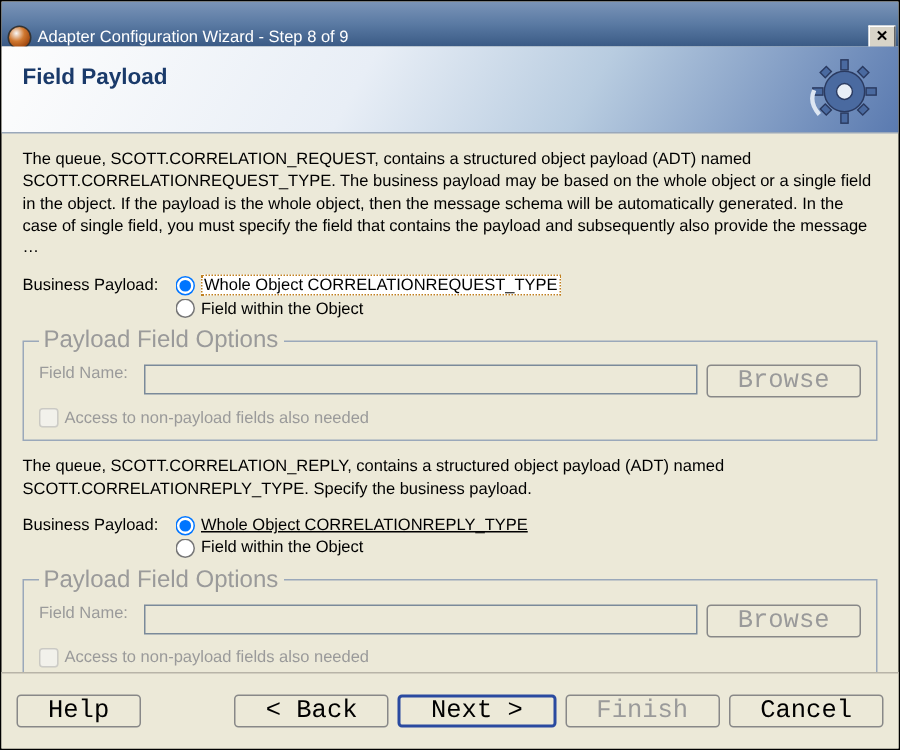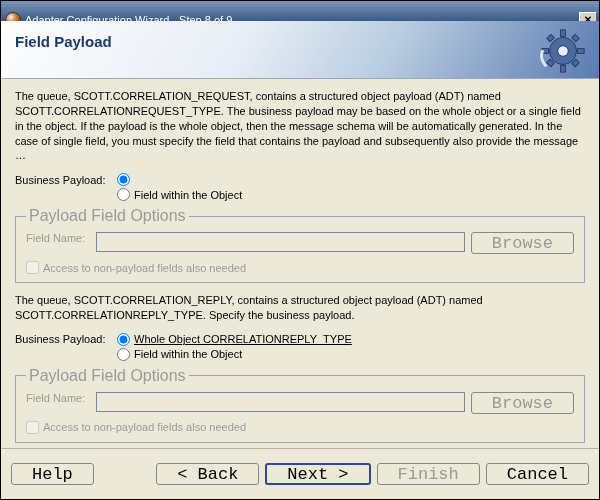--- a/index.html
+++ b/index.html
@@ -7,21 +7,21 @@
     margin: 0;
     font-family: Tahoma, Arial, sans-serif;
     font-size: 11px;
     background: #ece9d8;
     width: 600px;
     height: 500px;
     overflow: hidden;
     border: 1px solid #000;
   }
   .titlebar {
-    height: 20px;
+    height: 30px;
     background: linear-gradient(to bottom, #7b94b8 0%, #5a7aa3 50%, #3a5a85 100%);
     color: #fff;
     display: flex;
     align-items: center;
     padding: 17px 2px 0 4px;
     font-size: 11px;
   }
   .title-icon {
     width: 16px; height: 16px;
     background: radial-gradient(circle at 35% 30%, #f8f8f8, #d07830 40%, #a04810 75%);
@@ -166,20 +166,21 @@
   </div>
 </div>
 
 <div class="body">
 
   <div class="para">The queue, SCOTT.CORRELATION_REQUEST, contains a structured object payload (ADT) named SCOTT.CORRELATIONREQUEST_TYPE.  The business payload may be based on the whole object or a single field in the object. If the payload is the whole object, then the message schema will be automatically generated. In the case of single field, you must specify the field that contains the payload and subsequently also provide the message …</div>
 
   <div class="row">
     <div class="label-col">Business Payload:</div>
     <input type="radio" class="radio" name="bp1" checked="" style="">
+    <span class="radio-label highlighted">Whole Object CORRELATIONREQUEST_TYPE</span>
   </div>
   <div class="row">
     <div class="label-col"></div>
     <input type="radio" class="radio" name="bp1" style="">
     <span class="radio-label">Field within the Object</span>
   </div>
 
   <fieldset class="pfo disabled">
     <legend>Payload Field Options</legend>
     <div class="field-row">

